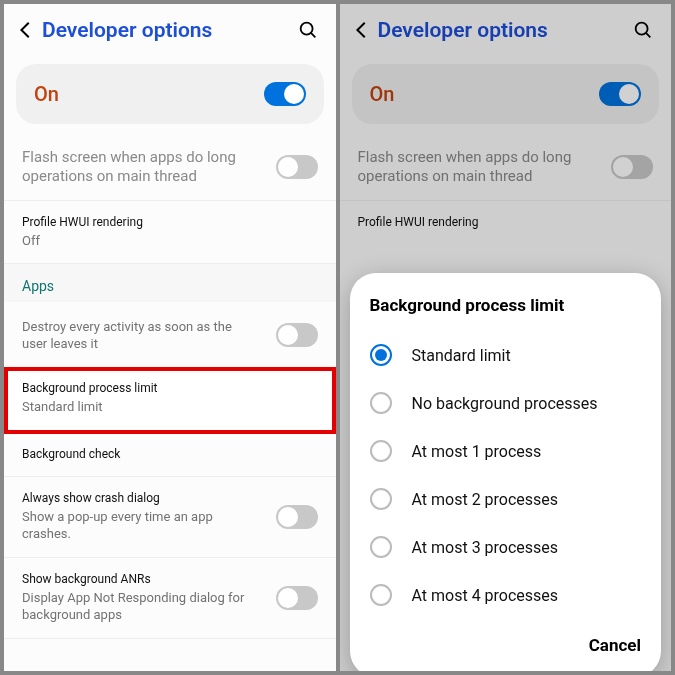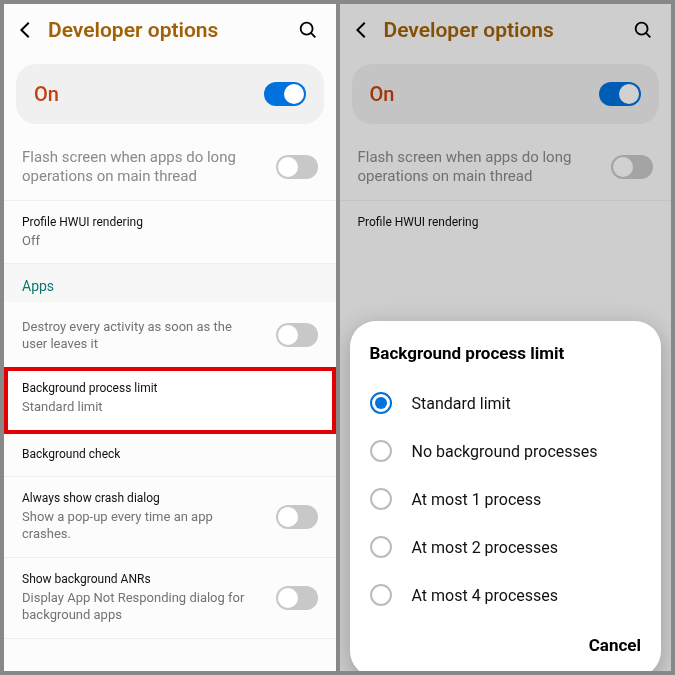--- a/index.html
+++ b/index.html
@@ -1,20 +1,20 @@
 <!DOCTYPE html>
 <html><head>
   <meta charset="utf-8">
   <style>
     *{box-sizing:border-box;margin:0;padding:0;font-family:-apple-system,BlinkMacSystemFont,"Segoe UI",Roboto,sans-serif;}
     body{background:#888;width:675px;height:675px;overflow:hidden;display:flex;gap:4px;padding:4px;}
     .phone{flex:1;background:#fcfcfc;display:flex;flex-direction:column;overflow:hidden;position:relative;}
     .topbar{display:flex;align-items:center;padding:14px 16px 14px 10px;}
     .back{width:24px;height:24px;display:flex;align-items:center;justify-content:center;cursor:pointer;}
-    .title{font-size:21px;font-weight:600;margin-left:10px;flex:1;color:#a16207;}
+    .title{font-size:21px;font-weight:600;margin-left:4px;flex:1;color:#1d4ed8;}
     .search{width:24px;height:24px;display:flex;align-items:center;justify-content:center;cursor:pointer;}
     .toggle-card{margin:8px 12px 10px;background:#f0f0f0;border-radius:20px;padding:18px 18px;display:flex;align-items:center;}
     .toggle-label{font-size:20px;font-weight:500;color:#c2410c;flex:1;}
     .switch{width:42px;height:24px;border-radius:12px;position:relative;cursor:pointer;}
     .switch.on{background:#0072de;}
     .switch.off{background:#c8c8c8;}
     .knob{width:20px;height:20px;border-radius:50%;background:#fff;position:absolute;top:2px;}
     .switch.on .knob{right:2px;}
     .switch.off .knob{left:2px;}
     .row{padding:14px 18px;display:flex;align-items:center;border-bottom:1px solid #eee;gap:25px;}
@@ -182,17 +182,21 @@
     <div class="opt">
       <span class="radio"></span>
       <span class="optlabel">At most 1 process</span>
     </div>
     <div class="opt">
       <span class="radio"></span>
       <span class="optlabel">At most 2 processes</span>
     </div>
     <div class="opt">
       <span class="radio"></span>
+      <span class="optlabel">At most 3 processes</span>
+    </div>
+    <div class="opt">
+      <span class="radio"></span>
       <span class="optlabel">At most 4 processes</span>
     </div>
     <div class="cancel">Cancel</div>
   </div>
 </div>
 
 </body></html>

